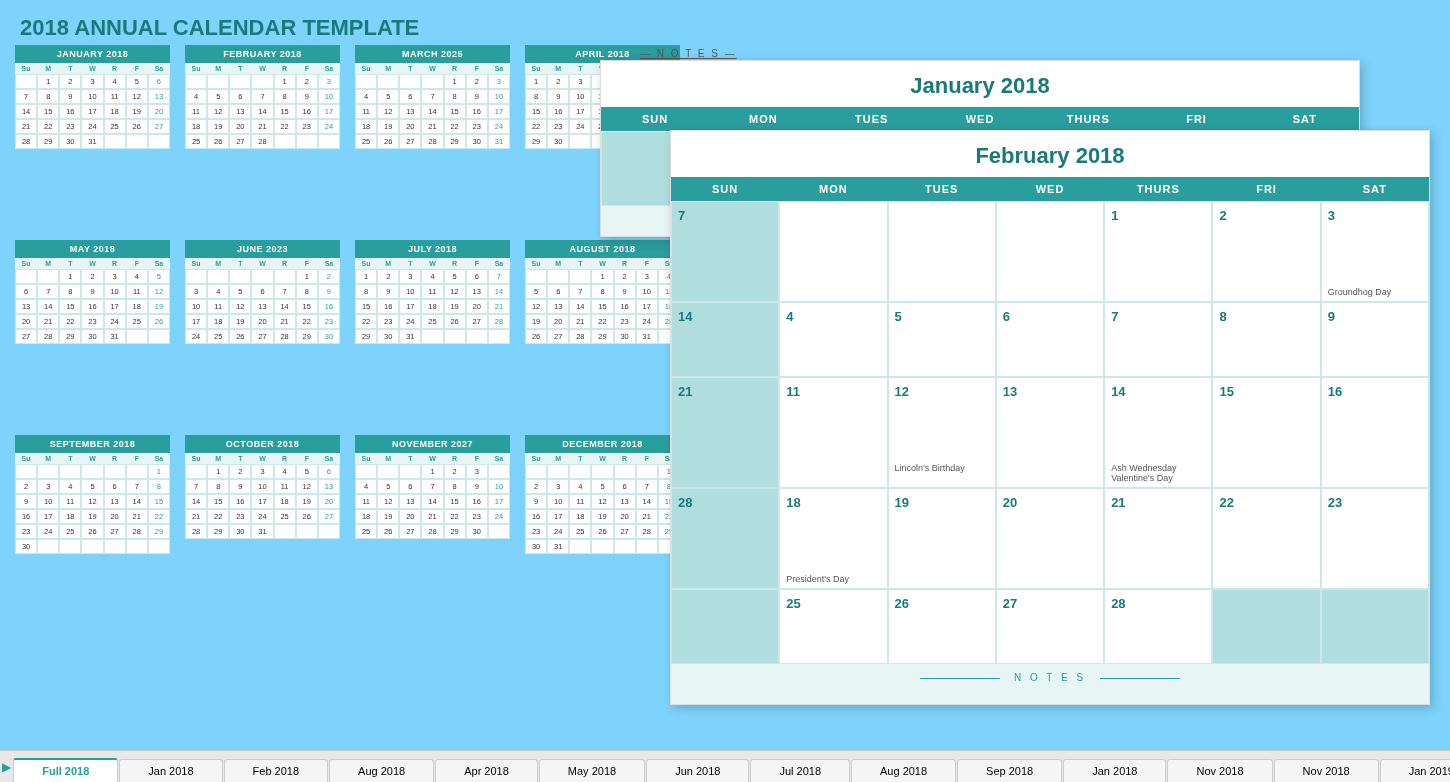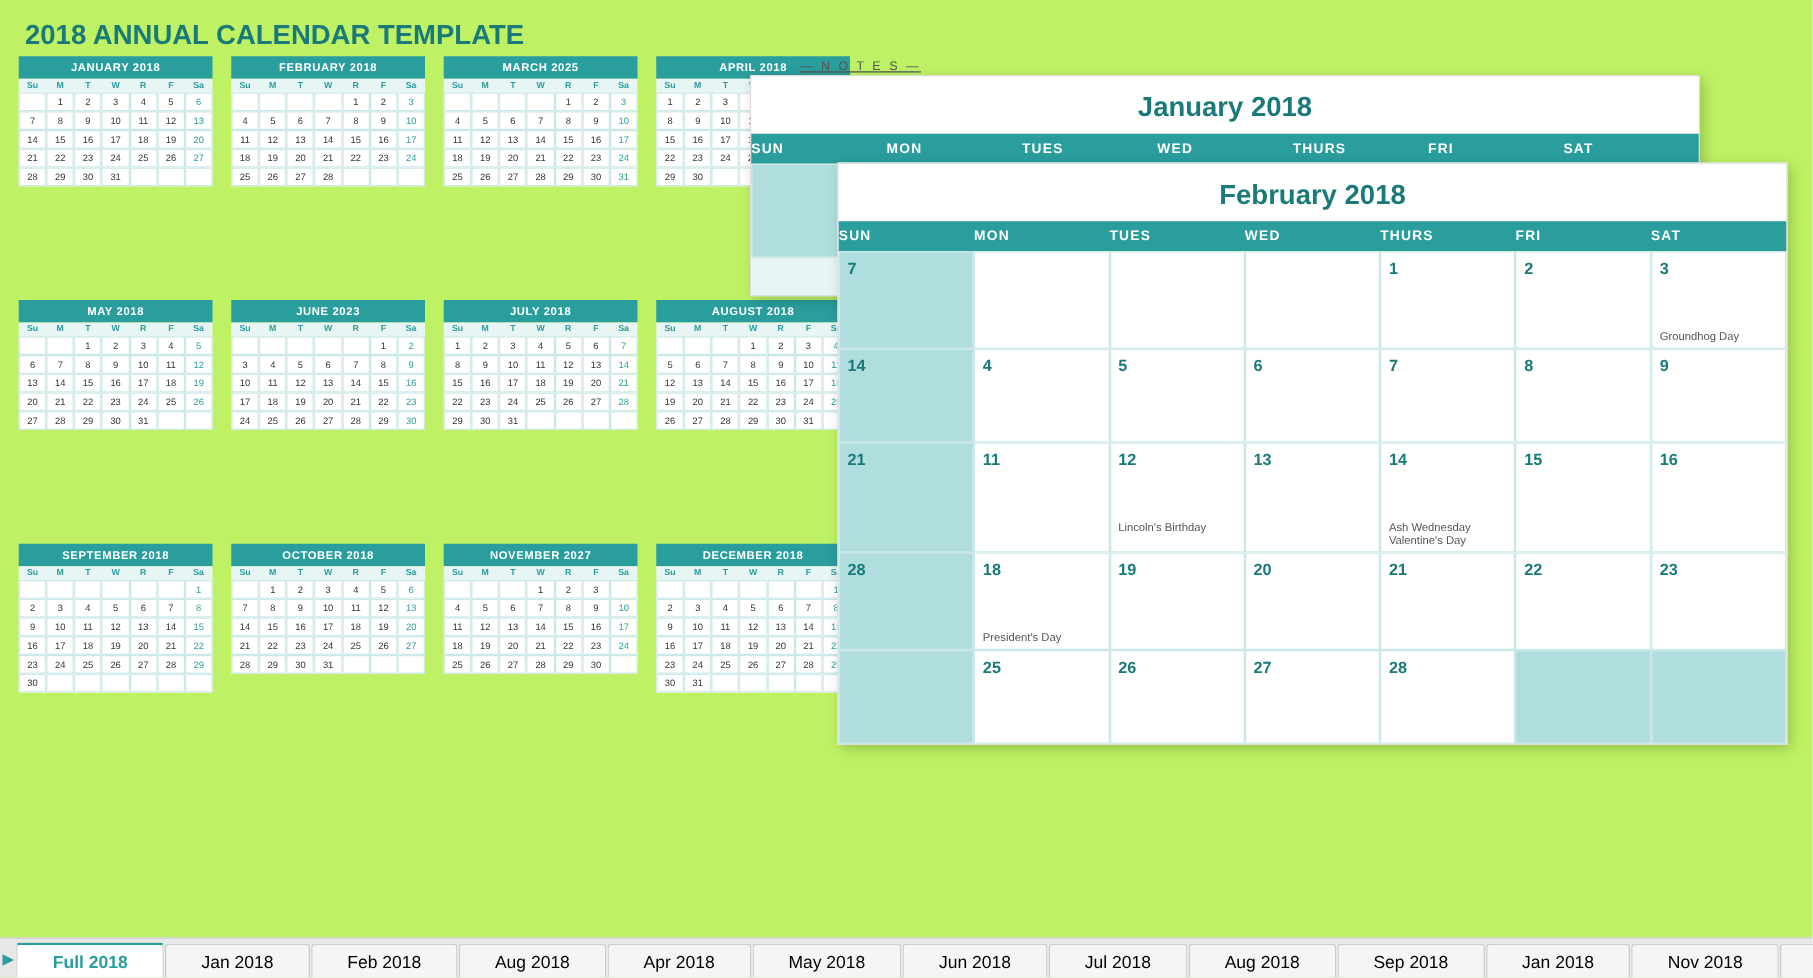--- a/index.html
+++ b/index.html
@@ -1,20 +1,20 @@
 <!DOCTYPE html>
 <html><head>
   <meta charset="utf-8">
   <style>
     * { margin: 0; padding: 0; box-sizing: border-box; }
     body { font-family: Arial, sans-serif; background: #f0f0f0; width: 1450px; height: 782px; overflow: hidden; }
 
     
     .spreadsheet-area {
-      background: #bef264;
+      background: #7dd3fc;
       width: 1450px;
       height: 750px;
       position: relative;
       padding: 15px 20px;
     }
 
     .main-title {
       font-size: 22px;
       font-weight: bold;
       color: #1a7a7a;
@@ -113,21 +113,21 @@
       align-items: center;
       justify-content: center;
       cursor: pointer;
       color: #2a9d9d;
       font-size: 12px;
       margin: 0 2px;
     }
 
     .tab {
       padding: 5px 28px;
-      font-size: 14px;
+      font-size: 11px;
       border: 1px solid #ccc;
       border-bottom: none;
       background: #f5f5f5;
       cursor: pointer;
       white-space: nowrap;
       margin-right: 1px;
       border-radius: 3px 3px 0 0;
     }
 
     .tab.active {
@@ -176,20 +176,21 @@
     }
 
     .large-cal-header {
       display: grid;
       grid-template-columns: repeat(7, 1fr);
       background: #2a9d9d;
     }
 
     .large-cal-header .col-header {
       color: white;
+      text-align: center;
       font-size: 11px;
       font-weight: bold;
       padding: 6px 0;
       letter-spacing: 1px;
     }
 
     .large-cal-grid {
       display: grid;
       grid-template-columns: repeat(7, 1fr);
     }
@@ -212,21 +213,21 @@
 
     .large-cell .cell-num {
       font-size: 13px;
       font-weight: bold;
       color: #1a7a7a;
     }
 
     .large-cell .cell-event {
       font-size: 9px;
       color: #555;
-      margin-top: 40px;
+      margin-top: 63px;
     }
 
     .notes-line-left {
       display: inline-block;
       width: 80px;
       height: 1px;
       background: #2a9d9d;
       vertical-align: middle;
       margin-right: 8px;
     }
@@ -906,20 +907,27 @@
 
       <div class="large-cell teal-bg"></div>
       <div class="large-cell white-bg"><span class="cell-num">25</span></div>
       <div class="large-cell white-bg"><span class="cell-num">26</span></div>
       <div class="large-cell white-bg"><span class="cell-num">27</span></div>
       <div class="large-cell white-bg"><span class="cell-num">28</span></div>
       <div class="large-cell teal-bg"></div>
       <div class="large-cell teal-bg"></div>
     </div>
 
+    <div class="notes-area">
+      <div style="text-align:center; padding: 8px 0; font-size:10px; letter-spacing:3px; color:#2a9d9d;">
+        <span class="notes-line-left"></span>
+        <span>N O T E S</span>
+        <span class="notes-line-right"></span>
+      </div>
+    </div>
   </div>
 </div>
 
 <div class="bottom-tabs">
   <div class="tab-nav-btn">▶</div>
   <div id="tabs-container" style="display:flex; align-items:flex-end; height:100%;">
       <div class="tab active">Full 2018</div>
       <div class="tab">Jan 2018</div>
       <div class="tab">Feb 2018</div>
       <div class="tab">Aug 2018</div>

